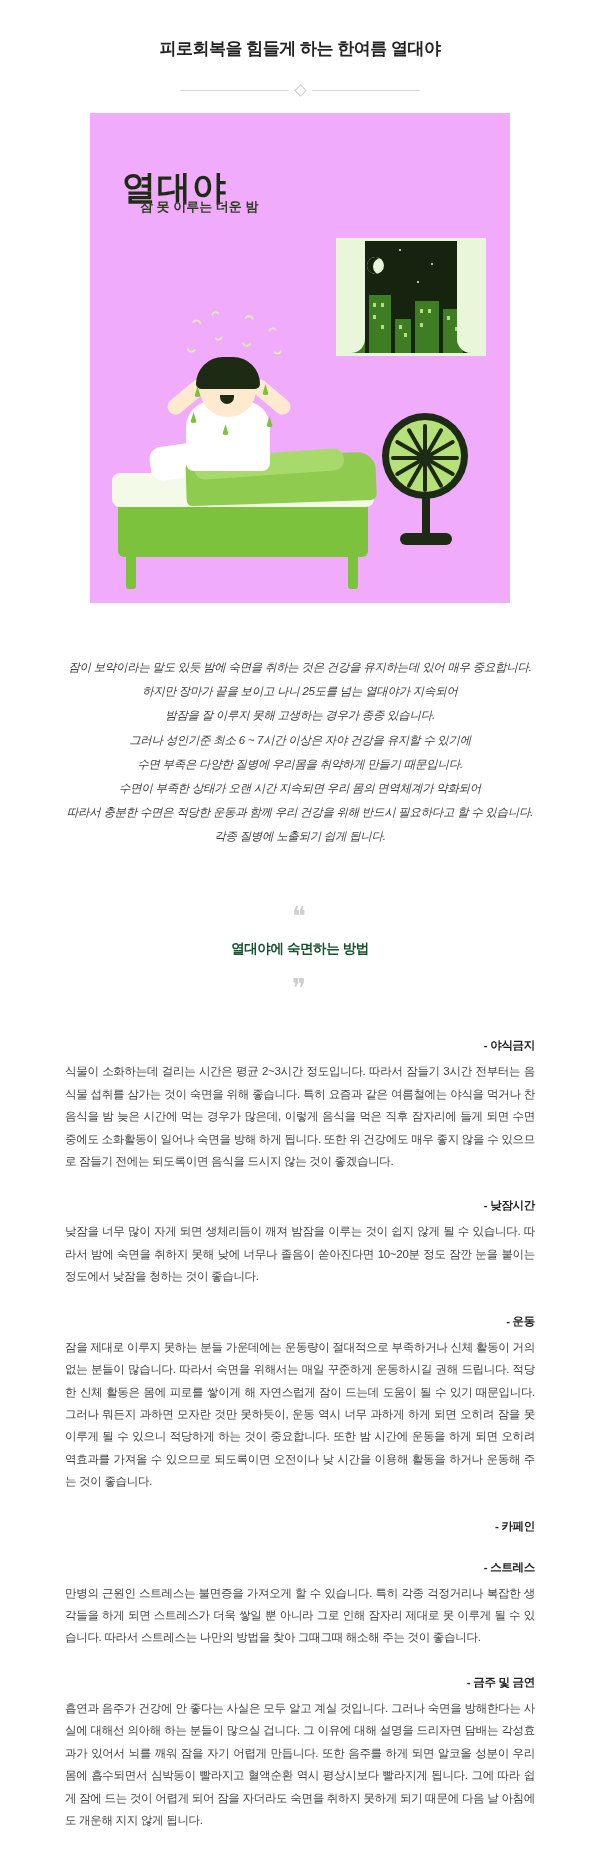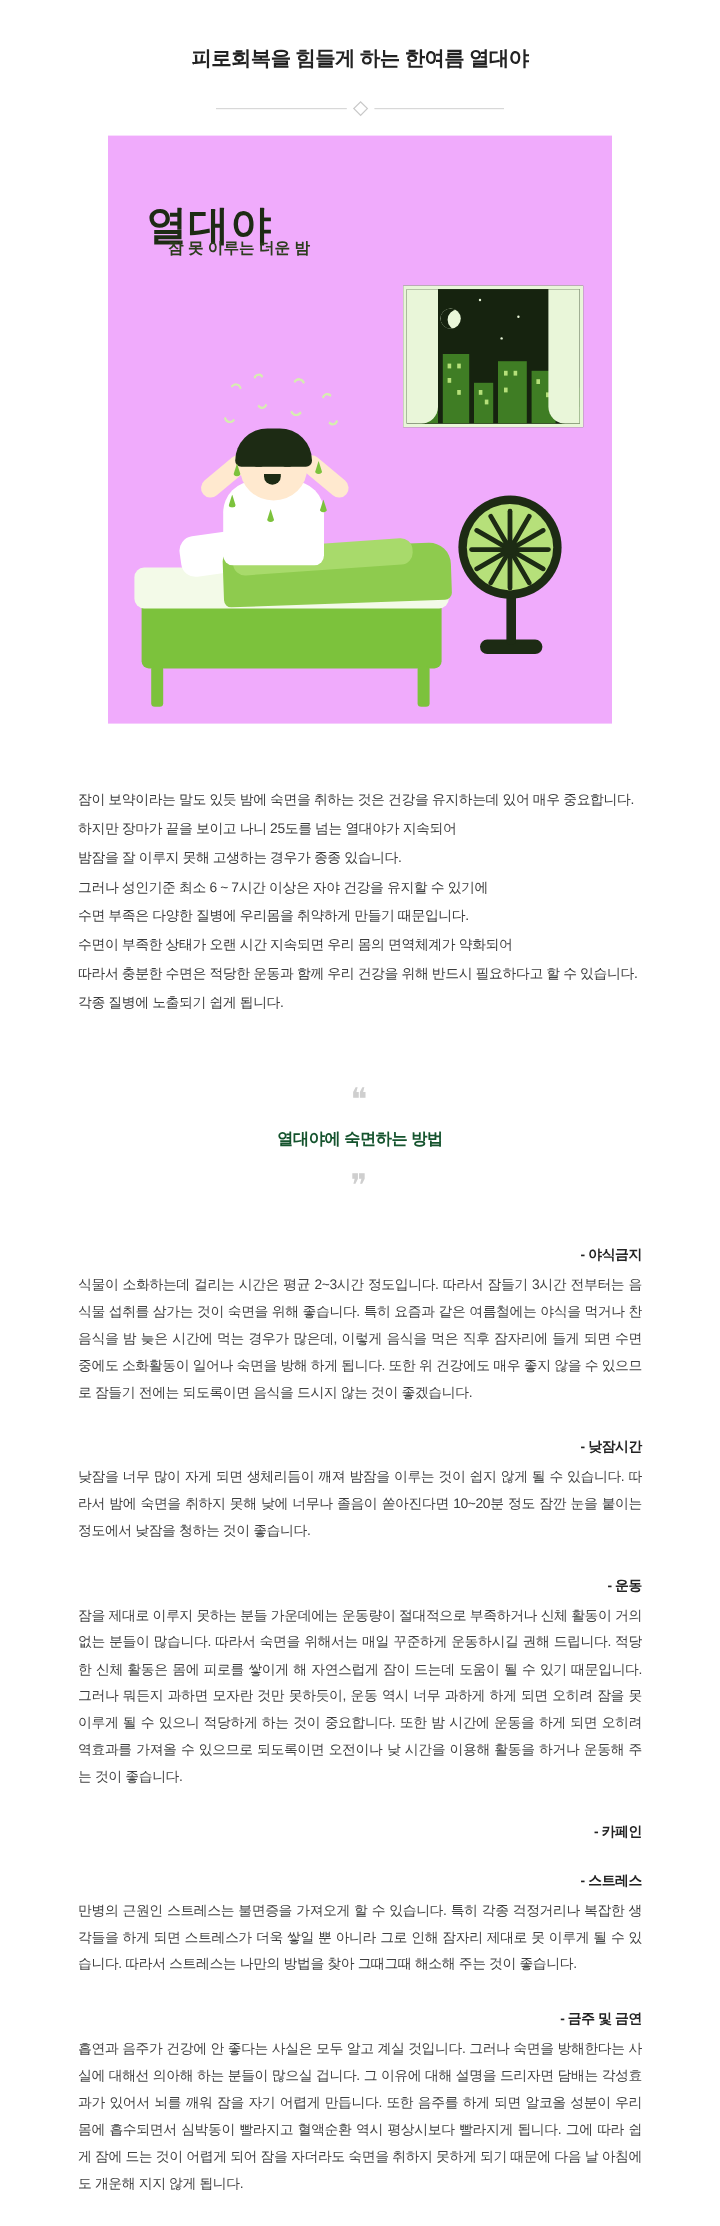--- a/index.html
+++ b/index.html
@@ -238,25 +238,26 @@
   }
   .fan-base {
     position: absolute; right: 58px; bottom: 58px;
     width: 52px; height: 12px; background: #1d2b14; border-radius: 6px;
   }
 
   
   .intro {
     margin: 52px auto 0 auto;
     width: 470px;
-    text-align: left;
+    text-align: center;
     font-size: 11.5px;
     line-height: 2.1;
     color: #3a3a3a;
     letter-spacing: -0.3px;
+    font-style: italic;
   }
   .intro p { margin: 0; }
 
   
   .quote-block {
     margin: 56px auto 0 auto;
     text-align: center;
   }
   .quote-mark {
     font-size: 26px;

